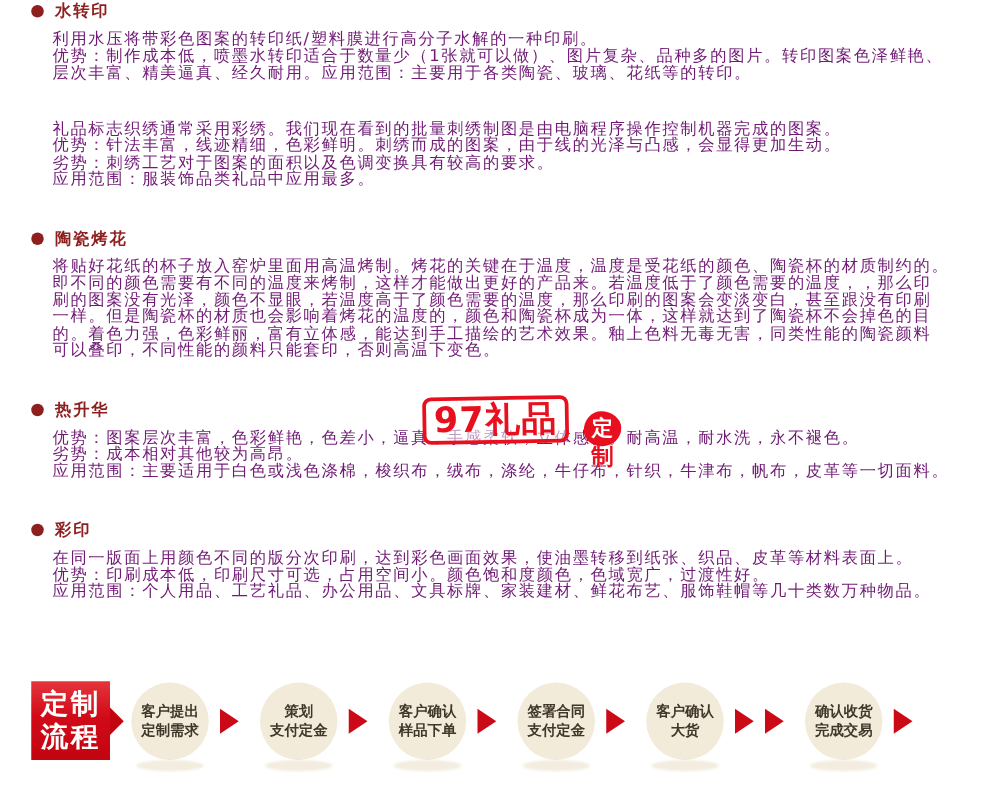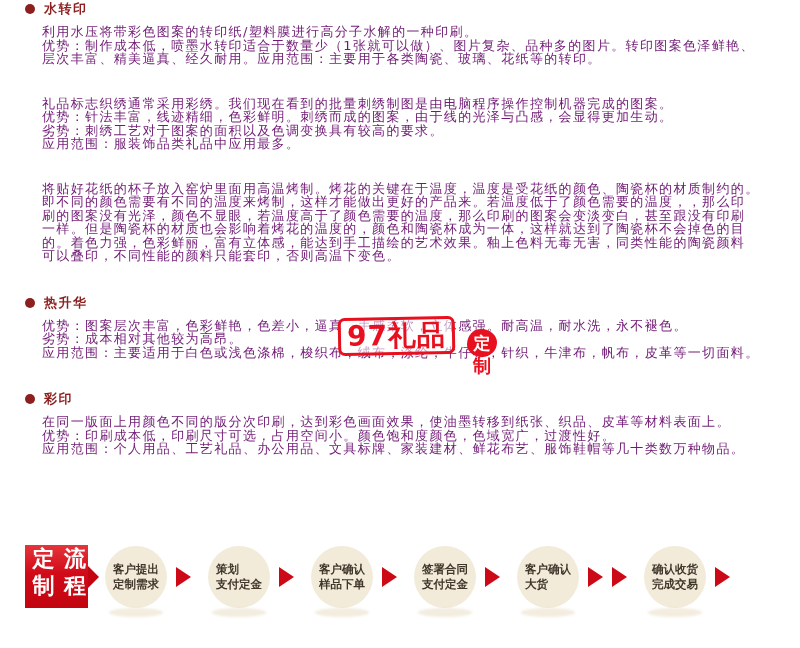--- a/index.html
+++ b/index.html
@@ -48,36 +48,36 @@
     color: #e8101e; font-weight: bold; font-size: 18px; line-height: 19px; margin-top: -1px;
   }
 
   
   .flow { position: absolute; left: 25px; top: 545px; display: flex; align-items: center; }
   .flow-badge {
     position: relative;
     width: 63px; height: 63px;
     background: linear-gradient(180deg, #e5353b 0%, #d10a18 45%, #c20510 100%);
     color: #ffffff; font-weight: bold; font-size: 22px; line-height: 27px;
-    letter-spacing: 2px; text-align: right;
-    display: flex; justify-content: center;
+    letter-spacing: 2px; text-align: center;
+    display: flex; flex-direction: column; justify-content: center;
     flex: 0 0 auto;
   }
   .flow-badge::after {
     content: ""; position: absolute; right: -11px; top: 50%; transform: translateY(-50%);
     width: 0; height: 0;
     border-top: 11px solid transparent; border-bottom: 11px solid transparent;
     border-left: 11px solid #c20510;
   }
   .flow-step {
     position: relative;
     width: 62px; height: 62px; border-radius: 50%;
     background: #f2ebda;
     color: #40362a; font-weight: bold; font-size: 11.5px; line-height: 14.5px;
-    white-space: pre-line;
+    text-align: center; white-space: pre-line;
     display: flex; align-items: center; justify-content: center;
     margin-left: 17px;
     flex: 0 0 auto;
   }
   .flow-step::after {
     content: ""; position: absolute; left: 50%; bottom: -9px; transform: translateX(-50%);
     width: 54px; height: 9px; border-radius: 50%;
     background: rgba(228,214,186,0.45);
     filter: blur(1px);
   }
@@ -103,20 +103,24 @@
   </section>
 
   <section class="info-section">
     <p class="sec-body">礼品标志织绣通常采用彩绣。我们现在看到的批量刺绣制图是由电脑程序操作控制机器完成的图案。
 优势：针法丰富，线迹精细，色彩鲜明。刺绣而成的图案，由于线的光泽与凸感，会显得更加生动。
 劣势：刺绣工艺对于图案的面积以及色调变换具有较高的要求。
 应用范围：服装饰品类礼品中应用最多。</p>
   </section>
 
   <section class="info-section">
+    <div class="sec-title-row">
+      <span class="bullet"></span>
+      <h3 class="sec-title">陶瓷烤花</h3>
+    </div>
     <p class="sec-body">将贴好花纸的杯子放入窑炉里面用高温烤制。烤花的关键在于温度，温度是受花纸的颜色、陶瓷杯的材质制约的。
 即不同的颜色需要有不同的温度来烤制，这样才能做出更好的产品来。若温度低于了颜色需要的温度，，那么印
 刷的图案没有光泽，颜色不显眼，若温度高于了颜色需要的温度，那么印刷的图案会变淡变白，甚至跟没有印刷
 一样。但是陶瓷杯的材质也会影响着烤花的温度的，颜色和陶瓷杯成为一体，这样就达到了陶瓷杯不会掉色的目
 的。着色力强，色彩鲜丽，富有立体感，能达到手工描绘的艺术效果。釉上色料无毒无害，同类性能的陶瓷颜料
 可以叠印，不同性能的颜料只能套印，否则高温下变色。</p>
   </section>
 
   <section class="info-section">
     <div class="sec-title-row">

